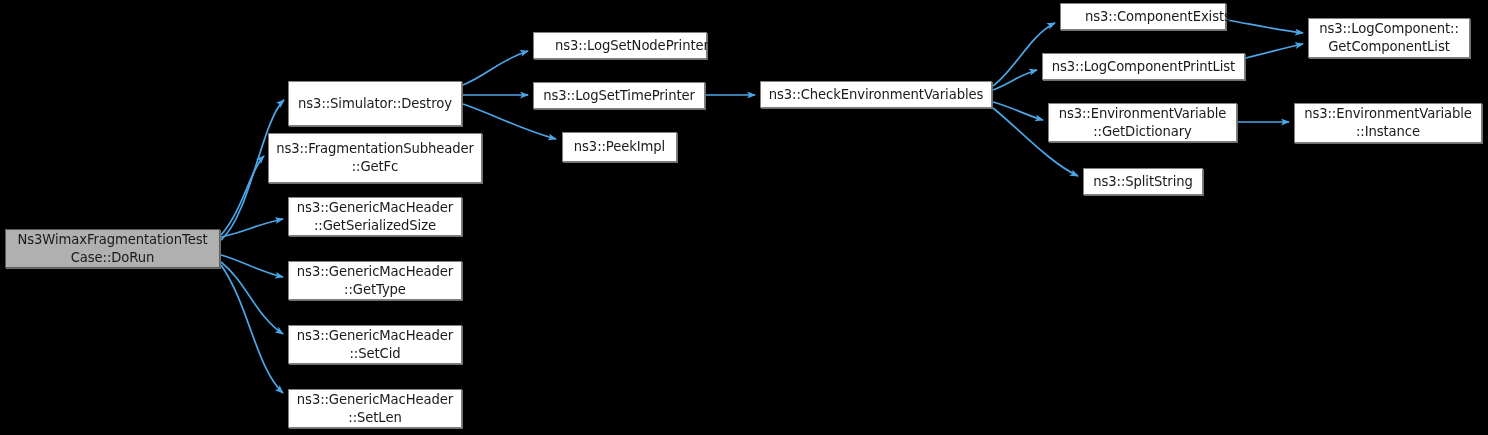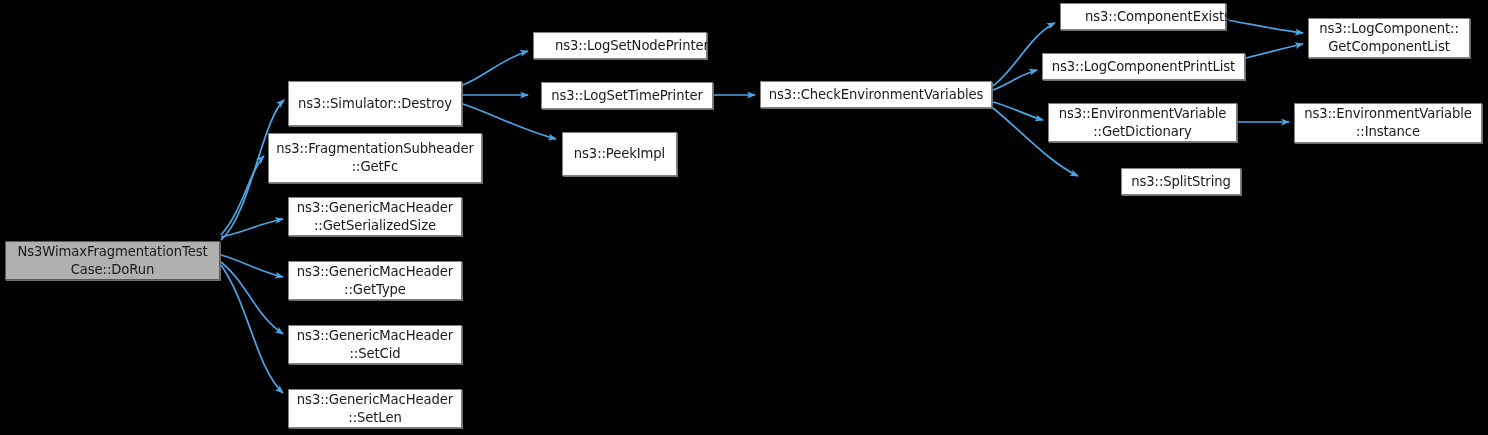--- a/index.html
+++ b/index.html
@@ -35,21 +35,20 @@
     text-align: center;
     font-size: 13.2px;
     line-height: 1.34;
     letter-spacing: -0.1px;
     white-space: pre-line;
     box-shadow: 1px 1px 0 0 #6f6f6f;
   }
   .node.root {
     background: #b0b0b0;
     border: 1px solid #5a5a5a;
-    margin-top: 12px;
   }
   .node span { display: block; width: 100%; }
 </style>
 </head>
 <body>
 
 <div id="canvas">
   <svg class="edges" viewBox="0 0 1488 435">
     <defs>
       <marker id="arrow" markerWidth="9" markerHeight="7" refX="8" refY="3.5" orient="auto" markerUnits="userSpaceOnUse">
@@ -84,26 +83,26 @@
 ::GetFc</span></div>
       <div class="node" style="left: 288px; top: 197px; width: 174px; height: 39px;"><span>ns3::GenericMacHeader
 ::GetSerializedSize</span></div>
       <div class="node" style="left: 288px; top: 261px; width: 174px; height: 39px;"><span>ns3::GenericMacHeader
 ::GetType</span></div>
       <div class="node" style="left: 288px; top: 325px; width: 174px; height: 39px;"><span>ns3::GenericMacHeader
 ::SetCid</span></div>
       <div class="node" style="left: 288px; top: 389px; width: 174px; height: 39px;"><span>ns3::GenericMacHeader
 ::SetLen</span></div>
       <div class="node" style="left: 533px; top: 32px; width: 174px; height: 27px; padding-left: 21px;"><span>ns3::LogSetNodePrinter</span></div>
-      <div class="node" style="left: 533px; top: 82px; width: 172px; height: 27px; margin-left: 8px;"><span>ns3::LogSetTimePrinter</span></div>
-      <div class="node" style="left: 562px; top: 132px; width: 115px; height: 44px;"><span>ns3::PeekImpl</span></div>
+      <div class="node" style="left: 533px; top: 82px; width: 172px; height: 27px;"><span>ns3::LogSetTimePrinter</span></div>
+      <div class="node" style="left: 562px; top: 132px; width: 115px; height: 30px;"><span>ns3::PeekImpl</span></div>
       <div class="node" style="left: 760px; top: 81px; width: 232px; height: 27px;"><span>ns3::CheckEnvironmentVariables</span></div>
       <div class="node" style="left: 1060px; top: 3px; width: 166px; height: 27px; padding-left: 24px;"><span>ns3::ComponentExists</span></div>
       <div class="node" style="left: 1042px; top: 53px; width: 203px; height: 27px; justify-content: flex-end;"><span>ns3::LogComponentPrintList</span></div>
       <div class="node" style="left: 1048px; top: 103px; width: 189px; height: 39px;"><span>ns3::EnvironmentVariable
 ::GetDictionary</span></div>
-      <div class="node" style="left: 1083px; top: 168px; width: 120px; height: 27px; margin-left: 38px;"><span>ns3::SplitString</span></div>
+      <div class="node" style="left: 1083px; top: 168px; width: 120px; height: 27px;"><span>ns3::SplitString</span></div>
       <div class="node" style="left: 1308px; top: 18px; width: 162px; height: 40px; justify-content: flex-end;"><span>ns3::LogComponent::
 GetComponentList</span></div>
       <div class="node" style="left: 1294px; top: 103px; width: 188px; height: 40px;"><span>ns3::EnvironmentVariable
 ::Instance</span></div>
     </div>
 </div>
 
 </body></html>

